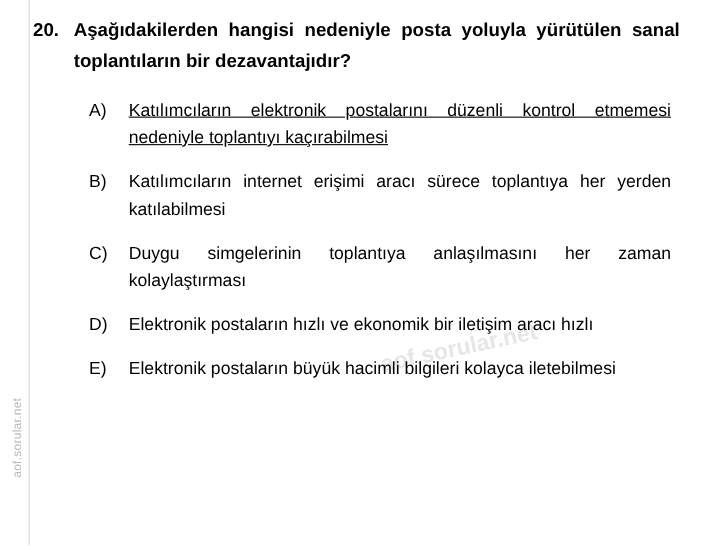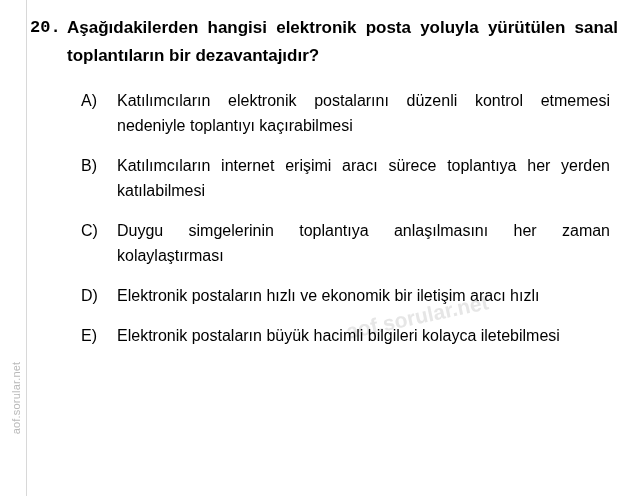--- a/index.html
+++ b/index.html
@@ -64,21 +64,21 @@
     box-sizing: border-box;
   }
 
   
   .question {
     display: flex;
     align-items: flex-start;
     padding-left: 0px;
   }
   .q-number {
-    font-family: Liberation Mono, monospace;
+    font-family: Liberation Sans, sans-serif;
     font-size: 17px;
     font-weight: bold;
     width: 40px;
     flex: 0 0 40px;
     text-align: left;
     padding-left: 3px;
     box-sizing: border-box;
     line-height: 28px;
   }
   .q-text {
@@ -113,36 +113,37 @@
   .opt-text {
     flex: 1 1 auto;
     font-family: "Liberation Sans", sans-serif;
     font-size: 16px;
     line-height: 25px;
     text-align: justify;
     text-align-last: left;
   }
   .option.justified .opt-text {
     text-align: justify;
+    text-decoration: underline;
   }
 </style>
 </head>
 <body>
 
 <div class="left-strip">
   <div class="left-watermark">aof.sorular.net</div>
 </div>
 
 <div class="center-watermark">aof.sorular.net</div>
 
 <div class="page">
 
   <div class="question">
     <div class="q-number">20.</div>
-    <div class="q-text">Aşağıdakilerden hangisi elektronik posta yoluyla yürütülen sanal toplantıların bir dezavantajıdır?</div>
+    <div class="q-text">Aşağıdakilerden hangisi nedeniyle posta yoluyla yürütülen sanal toplantıların bir dezavantajıdır?</div>
   </div>
 
   <div class="options">
 
     <div class="option justified">
       <div class="opt-letter">A)</div>
       <div class="opt-text">Katılımcıların elektronik postalarını düzenli kontrol etmemesi nedeniyle toplantıyı kaçırabilmesi</div>
     </div>
 
     <div class="option">

